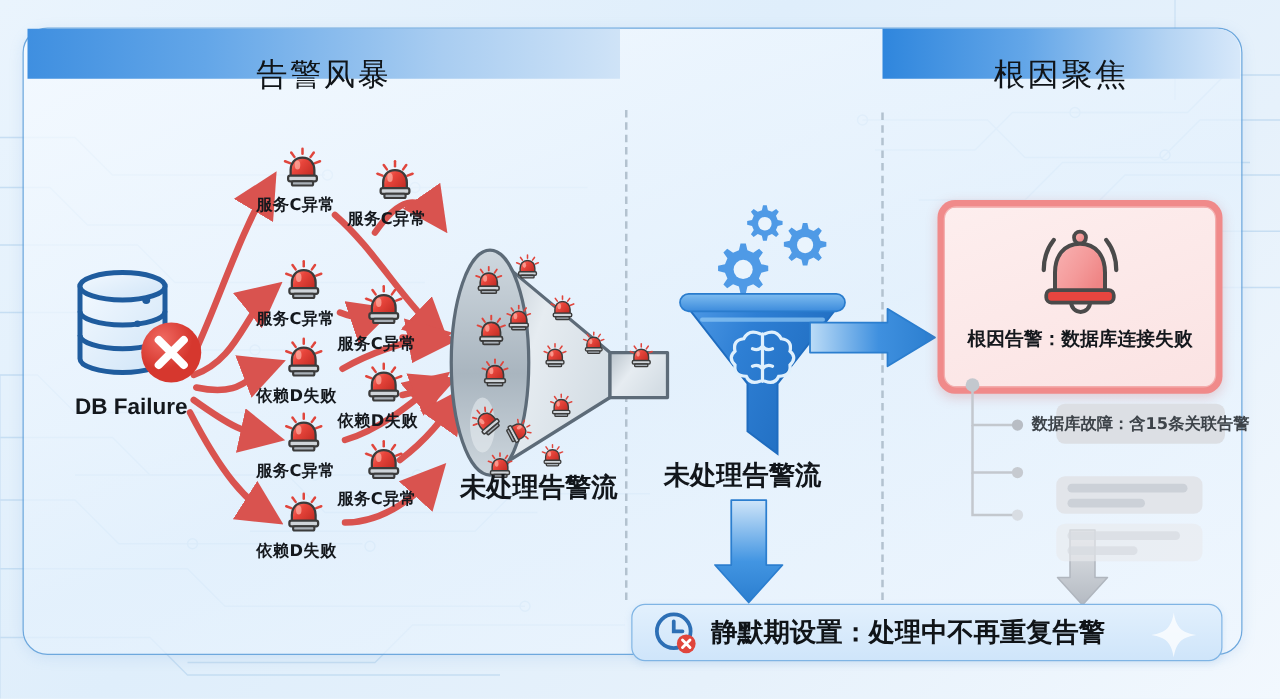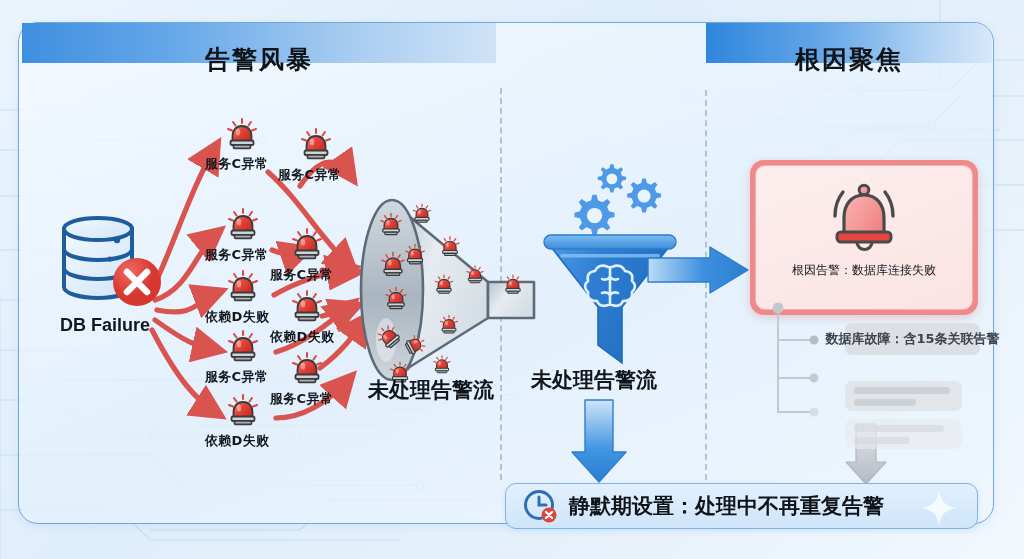--- a/index.html
+++ b/index.html
@@ -15,21 +15,21 @@
   .circuit{position:absolute;inset:0;pointer-events:none;}
 
   
   .panel{position:absolute;left:18px;top:22px;width:974px;height:500px;
     border:1.6px solid #6ea8dd;border-radius:20px;
     background:linear-gradient(160deg,rgba(245,250,255,.85) 0%,rgba(228,241,253,.75) 55%,rgba(238,246,254,.8) 100%);
     box-shadow:0 2px 10px rgba(120,170,220,.18);}
 
   
   .hdr{position:absolute;height:40px;display:flex;align-items:center;justify-content:center;}
-  .hdr span{font-size:25px;font-weight:700;color:#101418;letter-spacing:2px;
+  .hdr span{font-size:25px;font-weight:400;color:#101418;letter-spacing:2px;
     font-family:"DejaVu Sans","Liberation Sans",sans-serif;margin-top:32px;}
   #hdr-left{left:22px;top:23px;width:474px;border-radius:0 0 0 0;
     background:linear-gradient(90deg,#3f8fe0 0%,#63a6e8 30%,#a9cdf1 70%,#cfe3f7 100%);}
   #hdr-right{left:706px;top:23px;width:286px;border-radius:0 18px 0 0;
     background:linear-gradient(90deg,#2f86dd 0%,#63a6e8 40%,#b5d4f3 80%,#d7e8fa 100%);}
 
   
   .divider{position:absolute;width:0;border-left:2px dashed #b3c2cf;}
   #div1{left:500px;top:88px;height:392px;}
   #div2{left:705px;top:90px;height:390px;}
@@ -52,21 +52,21 @@
     font-family:"DejaVu Sans","Liberation Sans",sans-serif;white-space:nowrap;}
 
   
   .rc-card{position:absolute;left:750px;top:160px;width:228px;height:155px;
     border-radius:14px;background:#f08a8a;padding:5px;box-sizing:border-box;
     box-shadow:0 3px 9px rgba(200,90,90,.25);}
   .rc-inner{width:100%;height:100%;border-radius:10px;
     background:linear-gradient(160deg,#fdeeee,#fbe3e3);
     border:1.4px solid #f3b0b0;box-sizing:border-box;
     display:flex;flex-direction:column;align-items:center;justify-content:flex-start;padding-top:10px;}
-  .rc-text{font-size:12px;font-weight:400;color:#14181d;
+  .rc-text{font-size:15px;font-weight:700;color:#14181d;
     font-family:"DejaVu Sans","Liberation Sans",sans-serif;white-space:nowrap;margin-top:4px;}
 
   
   .info-chip{position:absolute;border-radius:7px;background:#dcdfe4;
     display:flex;align-items:center;justify-content:center;}
   .info-chip span{font-size:13px;font-weight:700;color:#3d4349;
     font-family:"DejaVu Sans","Liberation Sans",sans-serif;white-space:nowrap;}
   .ghost{position:absolute;border-radius:7px;background:#e2e5ea;}
   .ghost.faint{background:#e8eaee;opacity:.62;}
   .ghost-bar{position:absolute;height:7px;border-radius:4px;background:#ccd1d8;}

